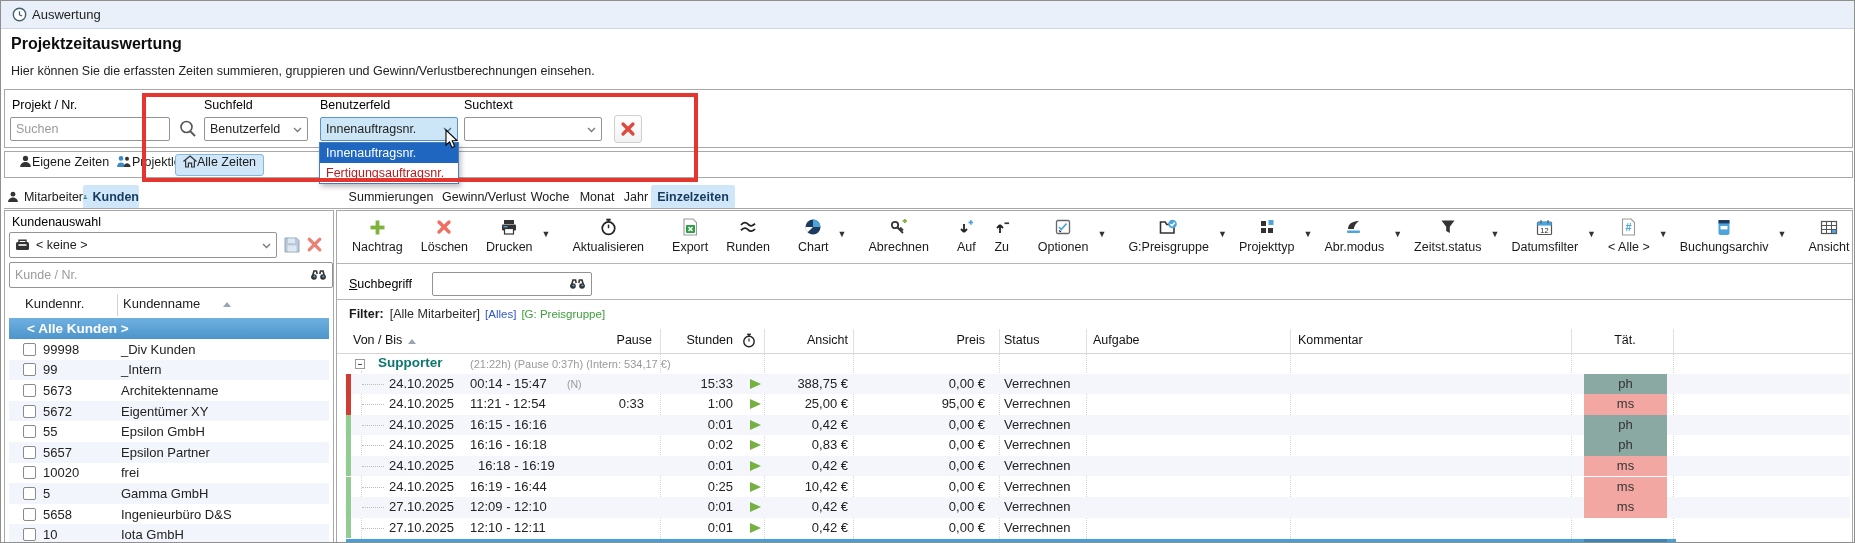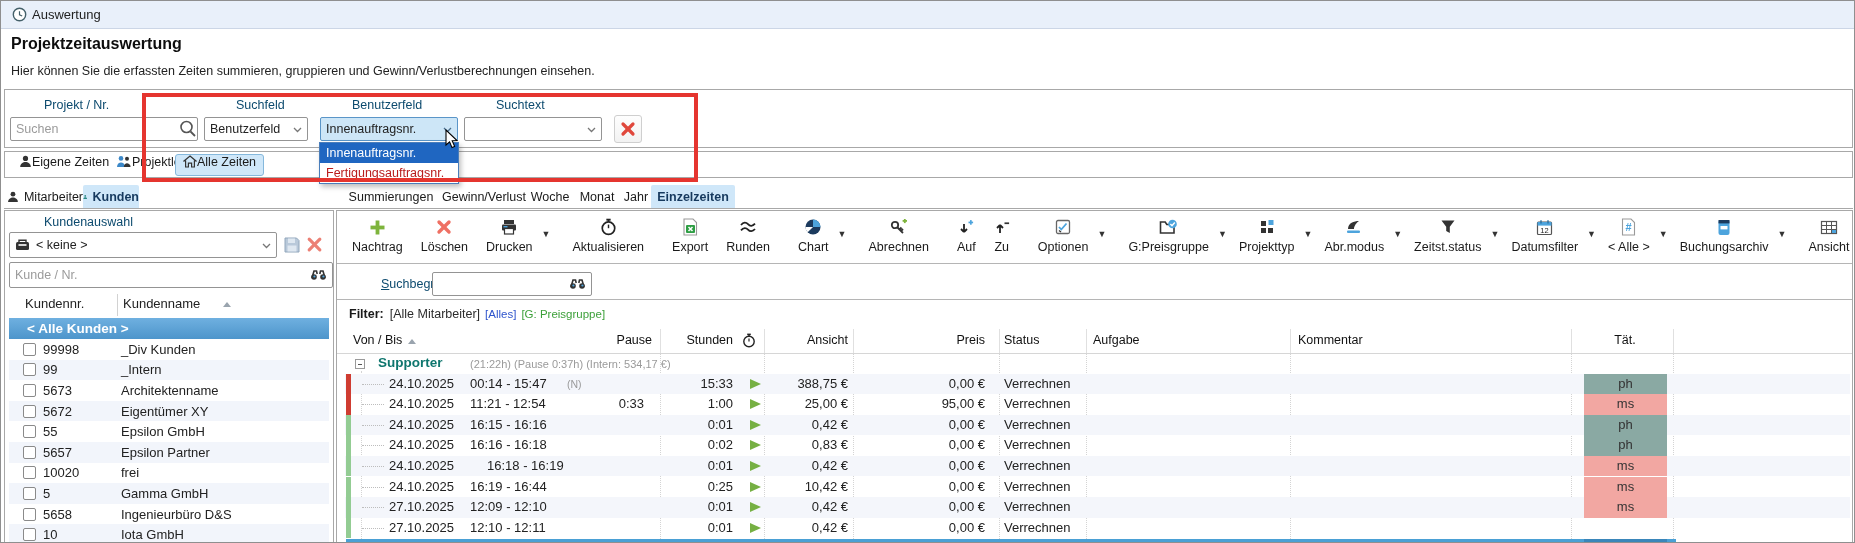--- a/index.html
+++ b/index.html
@@ -11,21 +11,21 @@
   .titlebar .ttl{position:absolute;left:31px;top:0;line-height:27px;font-size:13px;color:#222;}
   .titlebar svg{position:absolute;left:11px;top:6px;}
   .page-title{position:absolute;left:10px;top:34px;font-size:16px;font-weight:bold;color:#0d0d0d;}
   .page-sub{position:absolute;left:10px;top:63px;font-size:12.5px;color:#222;}
   
   .panel{position:absolute;background:#fff;border:1px solid #a8a8a8;box-sizing:border-box;}
   .search-panel{left:3px;top:88px;width:1849px;height:59px;}
   .scope-panel{left:3px;top:150px;width:1849px;height:27px;}
   .left-panel{left:3px;top:209px;width:330px;height:334px;}
   .main-panel{left:335px;top:209px;width:1517px;height:334px;}
-  .flbl{position:absolute;font-size:12.5px;color:#0c4a6e;margin-left:32px;}
+  .flbl{position:absolute;font-size:12.5px;color:#000000;}
   .tb-input,.combo{position:absolute;background:#fff;border:1px solid #949494;border-radius:2px;box-sizing:border-box;
      font-size:12.5px;color:#222;display:flex;align-items:center;padding:0 5px;}
   .tb-input .ph{color:#9b9b9b;}
   .combo .val{flex:1;white-space:nowrap;overflow:hidden;}
   .combo .chev{margin-left:auto;}
   .combo.focused{background:#cde6f7;border-color:#5a95c8;}
   .xbtn{position:absolute;background:linear-gradient(#fefefe,#f2f2f2);border:1px solid #cfcfcf;border-radius:3px;
      display:flex;align-items:center;justify-content:center;box-sizing:border-box;}
   
   .popup{position:absolute;left:318px;top:141px;width:138px;background:#fff;border:1px solid #4a7ebb;
@@ -101,21 +101,21 @@
       <path d="M7.5 4.2 L7.5 7.8 L10.2 9" stroke="#44606a" stroke-width="1.2" fill="none"></path>
     </svg>
     <span class="ttl">Auswertung</span>
   </div>
 
   <div class="page-title">Projektzeitauswertung</div>
   <div class="page-sub">Hier können Sie die erfassten Zeiten summieren, gruppieren und Gewinn/Verlustberechnungen einsehen.</div>
 
   <div class="panel search-panel">
     <div class="flbl" style="left:7px;top:8px;">Projekt / Nr.</div>
-    <div class="tb-input" style="left:5px;top:27px;width:188px;height:24px;">
+    <div class="tb-input" style="left:5px;top:27px;width:160px;height:24px;">
       <span class="ph">Suchen</span>
     </div>
     <div class="abs" style="left:173px;top:29px;">
       <svg width="20" height="20" viewBox="0 0 20 20">
           <circle cx="8.5" cy="8" r="5.5" fill="none" stroke="#555" stroke-width="1.6"></circle>
           <line x1="12.5" y1="12.5" x2="17" y2="17" stroke="#555" stroke-width="1.8"></line>
         </svg>
     </div>
 
     <div class="flbl" style="left:199px;top:8px;">Suchfeld</div>
@@ -638,21 +638,21 @@
           <span class="play"></span>
           <span class="tcell num" style="left: 417px; width: 86px;">0,83 €</span>
           <span class="tcell num" style="left: 537px; width: 103px;">0,00 €</span>
           <span class="tcell " style="left: 659px; width: 100px;">Verrechnen</span>
           <span class="badge" style="background: rgb(138, 169, 163);">ph</span>
         </div>
         <div class="trow alt" style="top: 244.9px;">
           <span class="tr-ind" style="background: rgb(147, 204, 147);"></span>
           <span class="conn"></span>
           <span class="tcell " style="left: 44px; width: 80px;">24.10.2025</span>
-          <span class="tcell " style="left: 142px; width: 96px;">16:18 - 16:19</span>
+          <span class="tcell " style="left: 133px; width: 96px;">16:18 - 16:19</span>
           <span class="tcell num" style="left: 312px; width: 76px;">0:01</span>
           <span class="play"></span>
           <span class="tcell num" style="left: 417px; width: 86px;">0,42 €</span>
           <span class="tcell num" style="left: 537px; width: 103px;">0,00 €</span>
           <span class="tcell " style="left: 659px; width: 100px;">Verrechnen</span>
           <span class="badge" style="background: rgb(242, 167, 162);">ms</span>
         </div>
         <div class="trow" style="top: 265.5px;">
           <span class="tr-ind" style="background: rgb(147, 204, 147);"></span>
           <span class="conn"></span>

